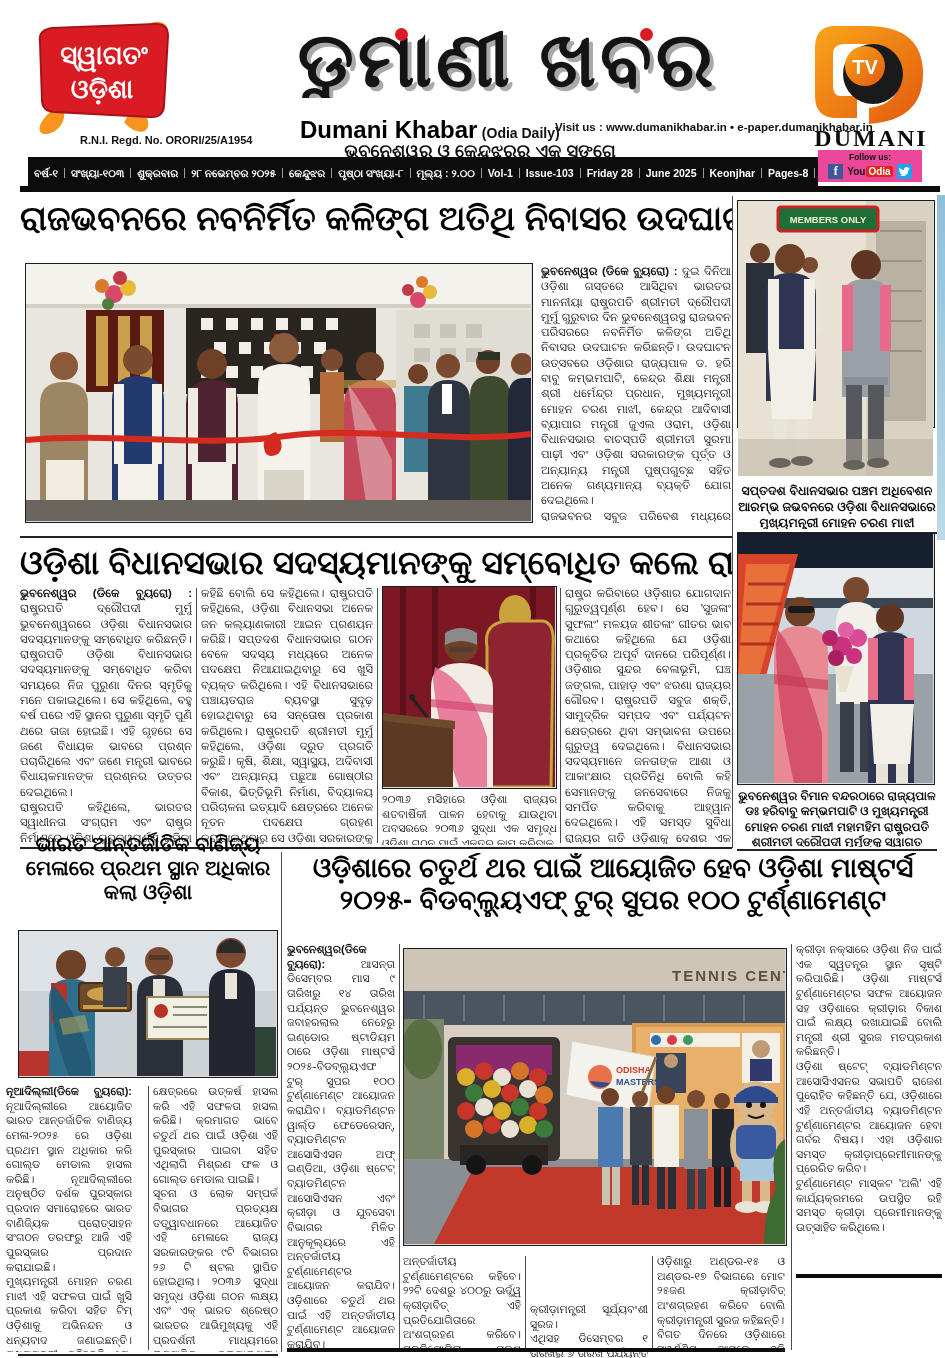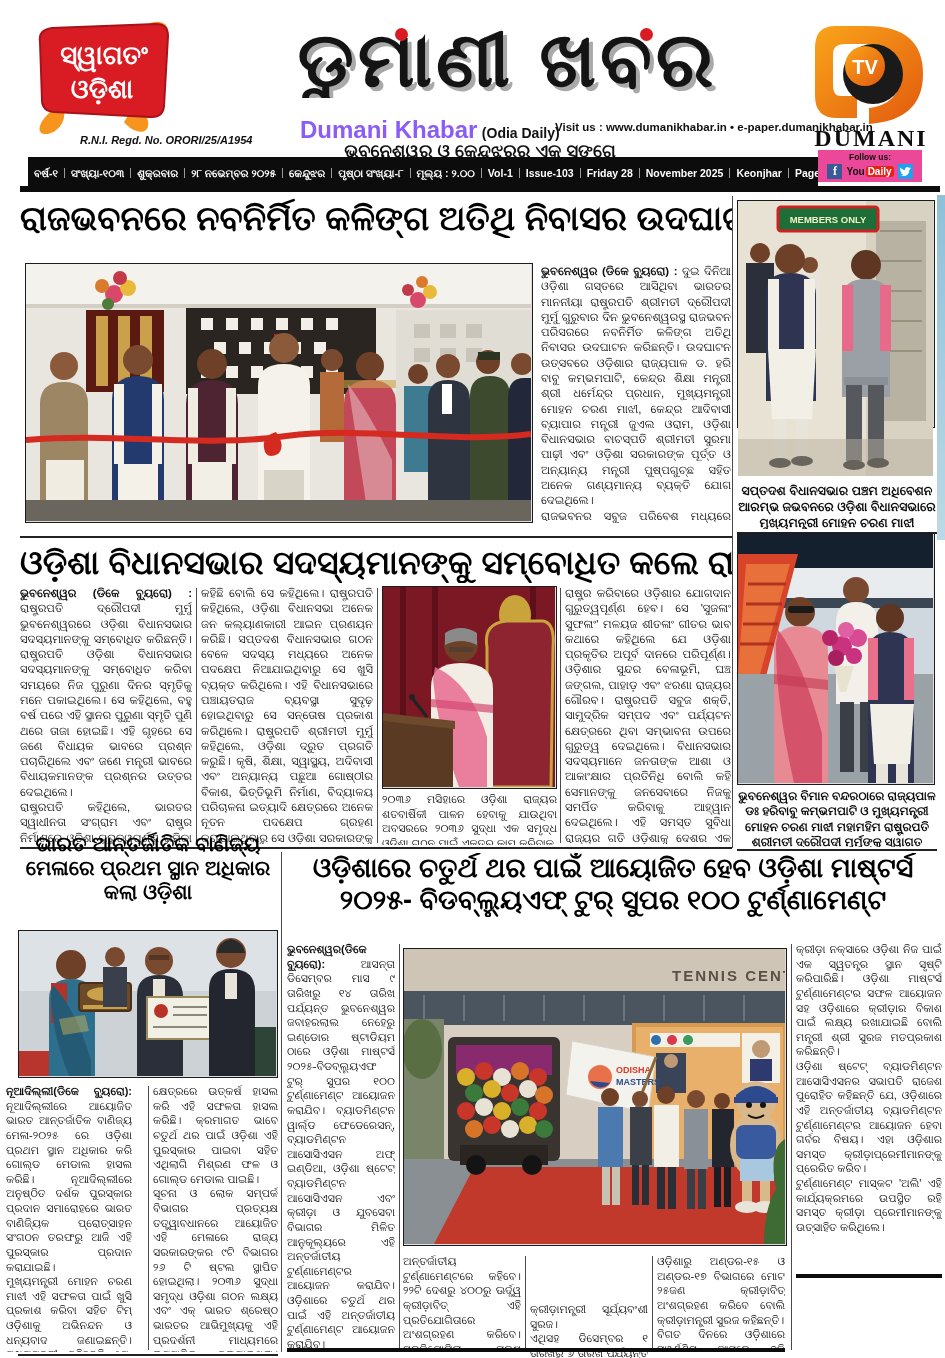--- a/index.html
+++ b/index.html
@@ -1,23 +1,23 @@
 <!DOCTYPE html>
 <html><head>
 <meta charset="utf-8">
 <style>
   html,body{margin:0;padding:0;background:#ffffff;}
   body{width:945px;height:1358px;position:relative;font-family:"Liberation Sans",sans-serif;color:#1a1a1a;overflow:hidden;}
   .abs{position:absolute;}
   
-  .rni{left:80px;top:134px;font-size:11px;font-weight:bold;color:#111;font-style:italic;}
+  .rni{left:80px;top:134px;font-size:11px;font-weight:bold;color:#111;}
   .paper-title{left:215px;top:22px;width:585px;text-align:center;font-size:76px;font-weight:900;letter-spacing:4px;color:#141414;text-shadow:4px 4px 0 #a9a9a9;line-height:1;white-space:nowrap;overflow:hidden;}
   .title-red-dot{width:13px;height:13px;border-radius:50%;background:#d91c24;}
   .sub-row{left:300px;top:116px;width:520px;white-space:nowrap;}
-  .name-en{font-size:24px;font-weight:900;color:#8b5cf6;}
+  .name-en{font-size:24px;font-weight:900;color:#000000;}
   .daily-tag{font-size:14px;font-weight:bold;color:#111;}
   .visit-line{left:555px;top:121px;font-size:11.5px;font-weight:bold;color:#111;white-space:nowrap;}
   .pub-line{left:310px;top:141px;width:340px;text-align:center;font-size:18px;font-weight:bold;color:#111;}
   .tvlogo-name{font-family:"Liberation Serif",serif;font-weight:900;font-size:24px;letter-spacing:2px;color:#0d0d0d;}
   
   .infobar{left:28px;top:157px;width:790px;height:32px;background:#0c0c0c;display:flex;align-items:center;}
   .infobar .cell{padding:0 6px;font-size:10.5px;font-weight:bold;color:#fff;border-right:1px solid #9a9a9a;white-space:nowrap;line-height:1;}
   .infobar .cell:last-child{border-right:none;}
   .followbox{left:818px;top:150px;width:104px;height:32px;background:#ec4899;display:flex;flex-direction:column;align-items:center;justify-content:center;}
   .follow-label{font-size:8.5px;font-weight:bold;color:#111;line-height:1;}
@@ -88,32 +88,32 @@
   <div class="cell">ବର୍ଷ-୧</div>
   <div class="cell">ସଂଖ୍ୟା-୧୦୩</div>
   <div class="cell">ଶୁକ୍ରବାର</div>
   <div class="cell">୨୮ ନଭେମ୍ବର ୨୦୨୫</div>
   <div class="cell">କେନ୍ଦୁଝର</div>
   <div class="cell">ପୃଷ୍ଠା ସଂଖ୍ୟା-୮</div>
   <div class="cell">ମୂଲ୍ୟ : ୨.୦୦</div>
   <div class="cell">Vol-1</div>
   <div class="cell">Issue-103</div>
   <div class="cell">Friday 28</div>
-  <div class="cell">November 2025</div>
+  <div class="cell">June 2025</div>
   <div class="cell">Keonjhar</div>
   <div class="cell">Pages-8</div>
   <div class="cell">Rs. 2.00</div>
 </div>
 <div class="followbox abs">
   <div class="follow-label">Follow us:</div>
   <div class="social-row">
     <div class="fb">f</div>
     <div class="yt">
       <span class="you">You</span>
-      <span class="tube">Daily</span>
+      <span class="tube">Odia</span>
     </div>
     <div class="tw">
       <svg width="11" height="9" viewBox="0 0 12 10">
           <path d="M12,1.2 C11.5,1.4 11,1.6 10.5,1.6 C11,1.3 11.5,0.8 11.7,0.2 C11.2,0.5 10.6,0.8 10,0.9 C9.5,0.3 8.8,0 8,0 C6.6,0 5.4,1.2 5.4,2.6 L5.5,3.2 C3.4,3.1 1.5,2.1 0.3,0.5 C0.1,0.9 0,1.3 0,1.8 C0,2.7 0.4,3.5 1.1,4 L0,3.7 C0,5 0.9,6 2.1,6.3 L1,6.4 C1.3,7.4 2.3,8.2 3.4,8.2 C2.5,8.9 1.4,9.3 0.2,9.3 L0,9.3 C1.1,10 2.5,10 4,10 C8,10 10.2,6.7 10.2,3.8 L10.2,3.5 C10.9,3 11.5,2.2 12,1.2 Z" fill="#fff"></path>
         </svg>
     </div>
   </div>
 </div>
 <div class="thick-rule abs" style="left:20px;top:186px;width:920px;height:6px;"></div>
 

